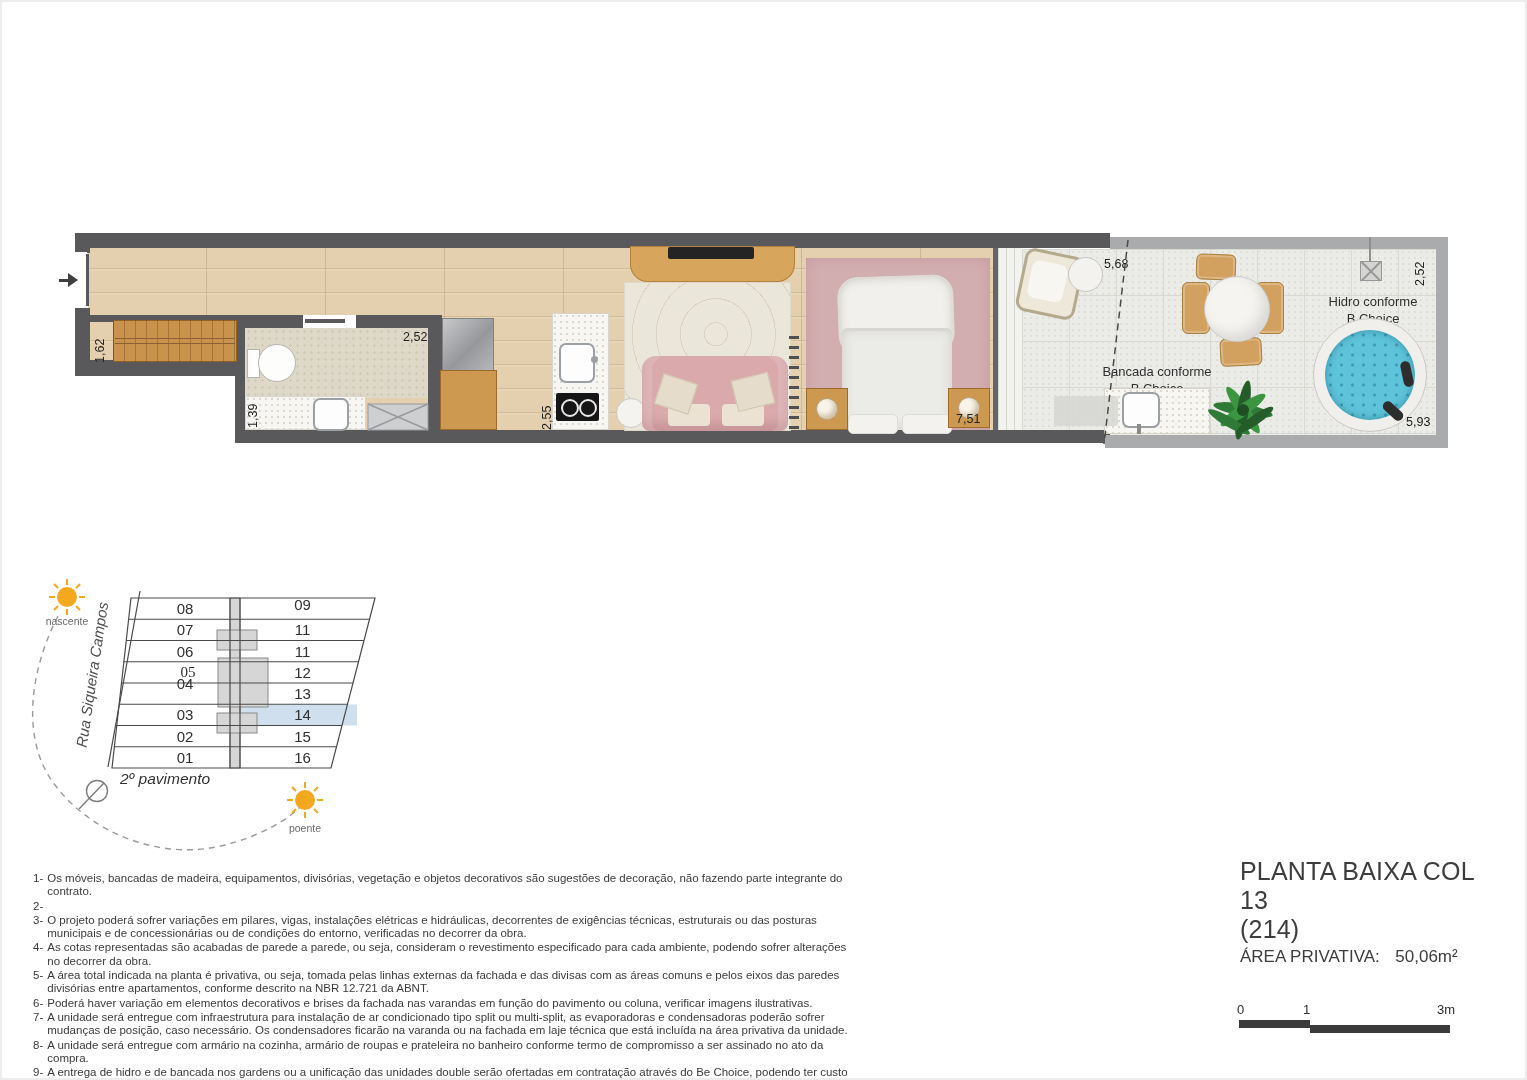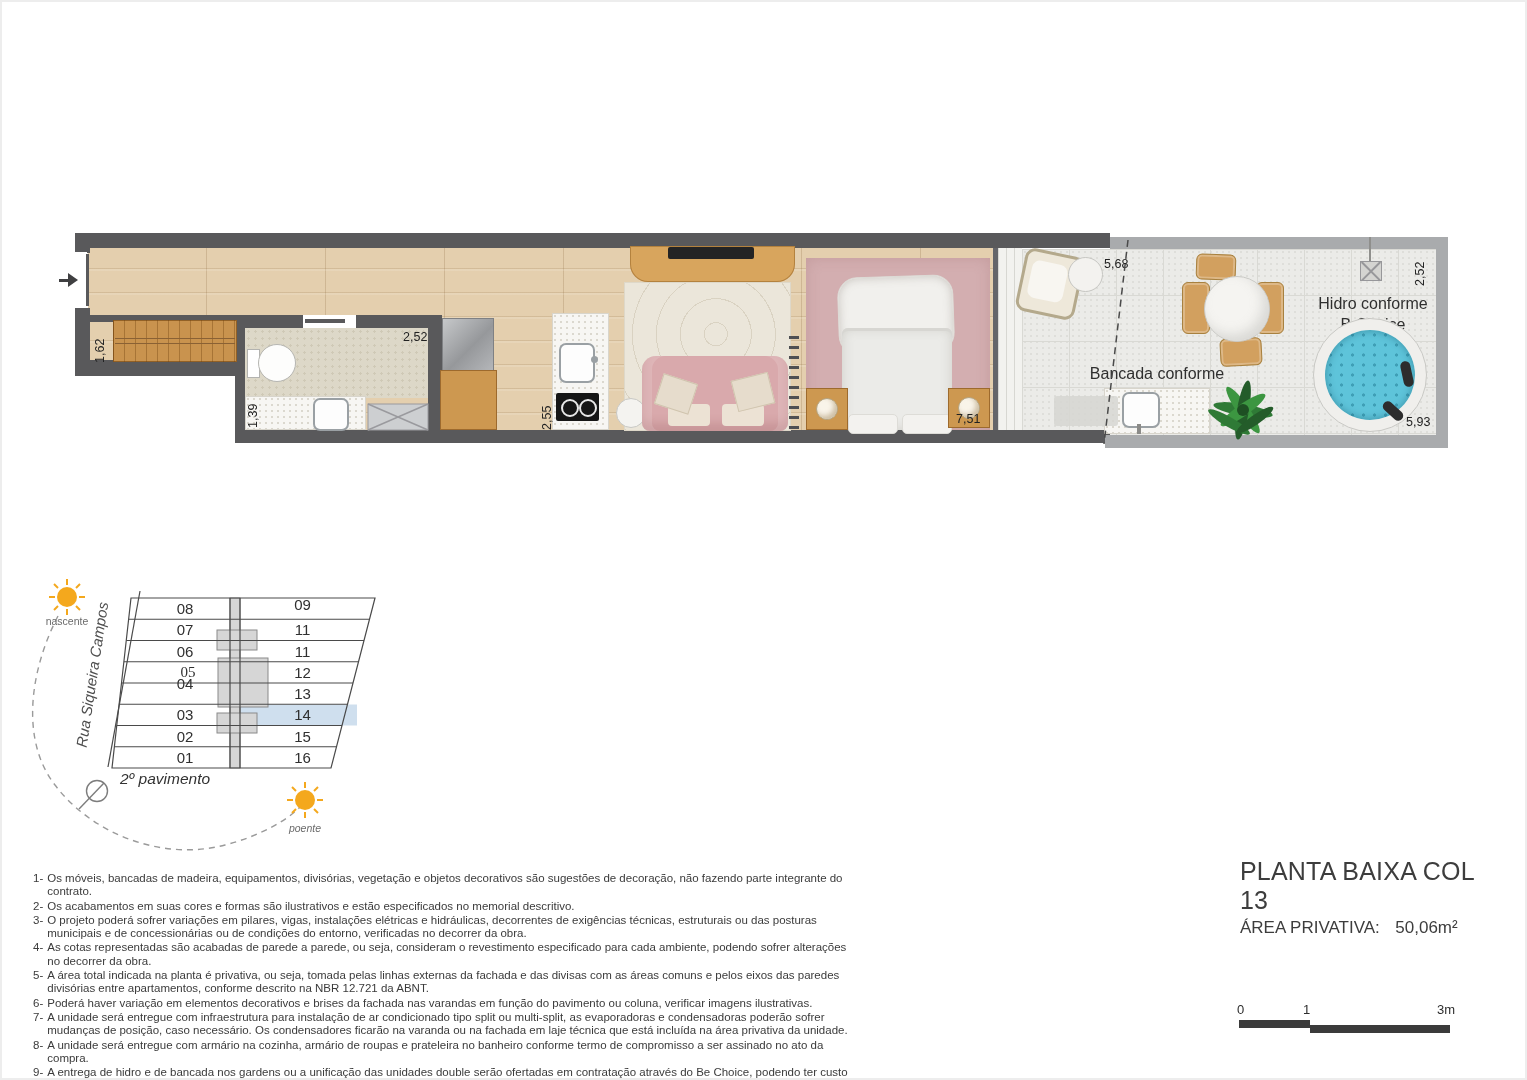--- a/index.html
+++ b/index.html
@@ -17,21 +17,21 @@
   .tilebath{position:absolute;background:#ddd8c8;background-image:radial-gradient(#cfc9b6 1px,transparent 1.3px);background-size:7px 7px;}
   .tileterr{position:absolute;background:#ebebe8;
         background-image:linear-gradient(#d9d9d4 1px,transparent 1px),linear-gradient(90deg,#d9d9d4 1px,transparent 1px),radial-gradient(#dededa 1px,transparent 1.2px);
         background-size:47px 46px,47px 46px,6px 6px;}
   .counter{position:absolute;background:#f7f6f3;box-shadow:inset 0 0 0 1px #d8d5cc;
         background-image:radial-gradient(#dbd8cf 1px,transparent 1.2px);background-size:6px 6px;}
   .wood-furn{position:absolute;background:#cd9850;box-shadow:inset 0 0 0 1px rgba(118,70,16,.55);}
   .sink{position:absolute;background:#fdfdfd;border:2px solid #9aa0a4;border-radius:7px;}
   .dim{position:absolute;font-size:12.5px;color:#222;white-space:nowrap;line-height:1;}
   .vdim{writing-mode:vertical-rl;transform:rotate(180deg);}
-  .ann{position:absolute;font-size:16px;color:#2f2f2f;text-align:center;line-height:1.3;}
+  .ann{position:absolute;font-size:13px;color:#2f2f2f;text-align:center;line-height:1.3;}
   .closet{position:absolute;background:#c9934e;
         background-image:repeating-linear-gradient(90deg,rgba(112,66,14,.38) 0 1px,transparent 1px 11px);
         box-shadow:inset 0 0 0 1px rgba(110,64,12,.6);}
   .closet::after{content:"";position:absolute;left:2px;right:2px;top:18px;height:4px;border-top:1px solid #8a6134;border-bottom:1px solid #8a6134;}
   .rug{position:absolute;background:#ebe6da;
         background-image:repeating-radial-gradient(circle at 55% 35%,transparent 0 11px,rgba(203,194,174,.55) 11px 12px,transparent 12px 24px);
         box-shadow:inset 0 0 0 1px #ded8c9;}
   .xcross::before,.xcross::after{content:"";position:absolute;left:50%;top:50%;width:130%;height:1.5px;background:#97979a;transform-origin:center;}
   .xcross::before{transform:translate(-50%,-50%) rotate(45deg);}
   .xcross::after{transform:translate(-50%,-50%) rotate(-45deg);}
@@ -248,31 +248,30 @@
     <div class="unit" style="left:225px;top:71px;width:115px;">11</div>
     <div class="unit" style="left:225px;top:92px;width:115px;">12</div>
     <div class="unit" style="left:225px;top:113px;width:115px;">13</div>
     <div class="unit" style="left:225px;top:134px;width:115px;">14</div>
     <div class="unit" style="left:225px;top:156px;width:115px;">15</div>
     <div class="unit" style="left:225px;top:177px;width:115px;">16</div>
 
     <div class="abs" style="left:-28px;top:96px;width:200px;text-align:center;font-size:15px;font-style:italic;color:#4f4f4f;transform:rotate(-81.5deg);">Rua Siqueira Campos</div>
     <div class="abs" style="left:100px;top:200px;font-size:15.5px;font-style:italic;color:#333;">2º pavimento</div>
     <div class="sunlabel" style="left:12px;top:45px;width:70px;">nascente</div>
-    <div class="sunlabel" style="left:255px;top:252px;width:60px;font-style:italic;">poente</div>
+    <div class="sunlabel" style="left:255px;top:252px;width:60px;">poente</div>
   </div>
 
   <div class="notes">
     <div class="note">
         <span class="n">1-</span>
         <span>Os móveis, bancadas de madeira, equipamentos, divisórias, vegetação e objetos decorativos são sugestões de decoração, não fazendo parte integrante do contrato.</span>
       </div>
     <div class="note">
         <span class="n">2-</span>
-        <span>Os acabamentos em suas cores e formas são ilustrativos e estão especificados no memorial descritivo.</span>
       </div>
     <div class="note">
         <span class="n">3-</span>
         <span>O projeto poderá sofrer variações em pilares, vigas, instalações elétricas e hidráulicas, decorrentes de exigências técnicas, estruturais ou das posturas municipais e de concessionárias ou de condições do entorno, verificadas no decorrer da obra.</span>
       </div>
     <div class="note">
         <span class="n">4-</span>
         <span>As cotas representadas são acabadas de parede a parede, ou seja, consideram o revestimento especificado para cada ambiente, podendo sofrer alterações no decorrer da obra.</span>
       </div>
     <div class="note">
@@ -293,20 +292,21 @@
       </div>
     <div class="note">
         <span class="n">9-</span>
         <span>A entrega de hidro e de bancada nos gardens ou a unificação das unidades double serão ofertadas em contratação através do Be Choice, podendo ter custo adicional.</span>
       </div>
 
   </div>
 
   <div class="titleblock">
     <div class="t">PLANTA BAIXA COL 13</div>
+    <div class="t">(214)</div>
     <div class="a">
       <span>ÁREA PRIVATIVA:</span>
       <span style="display:inline-block;width:6px;"></span>
       <span>50,06m²</span>
     </div>
   </div>
 
   <div class="scalebar">
     <span class="abs" style="left:0;top:0;">0</span>
     <span class="abs" style="left:66px;top:0;">1</span>

